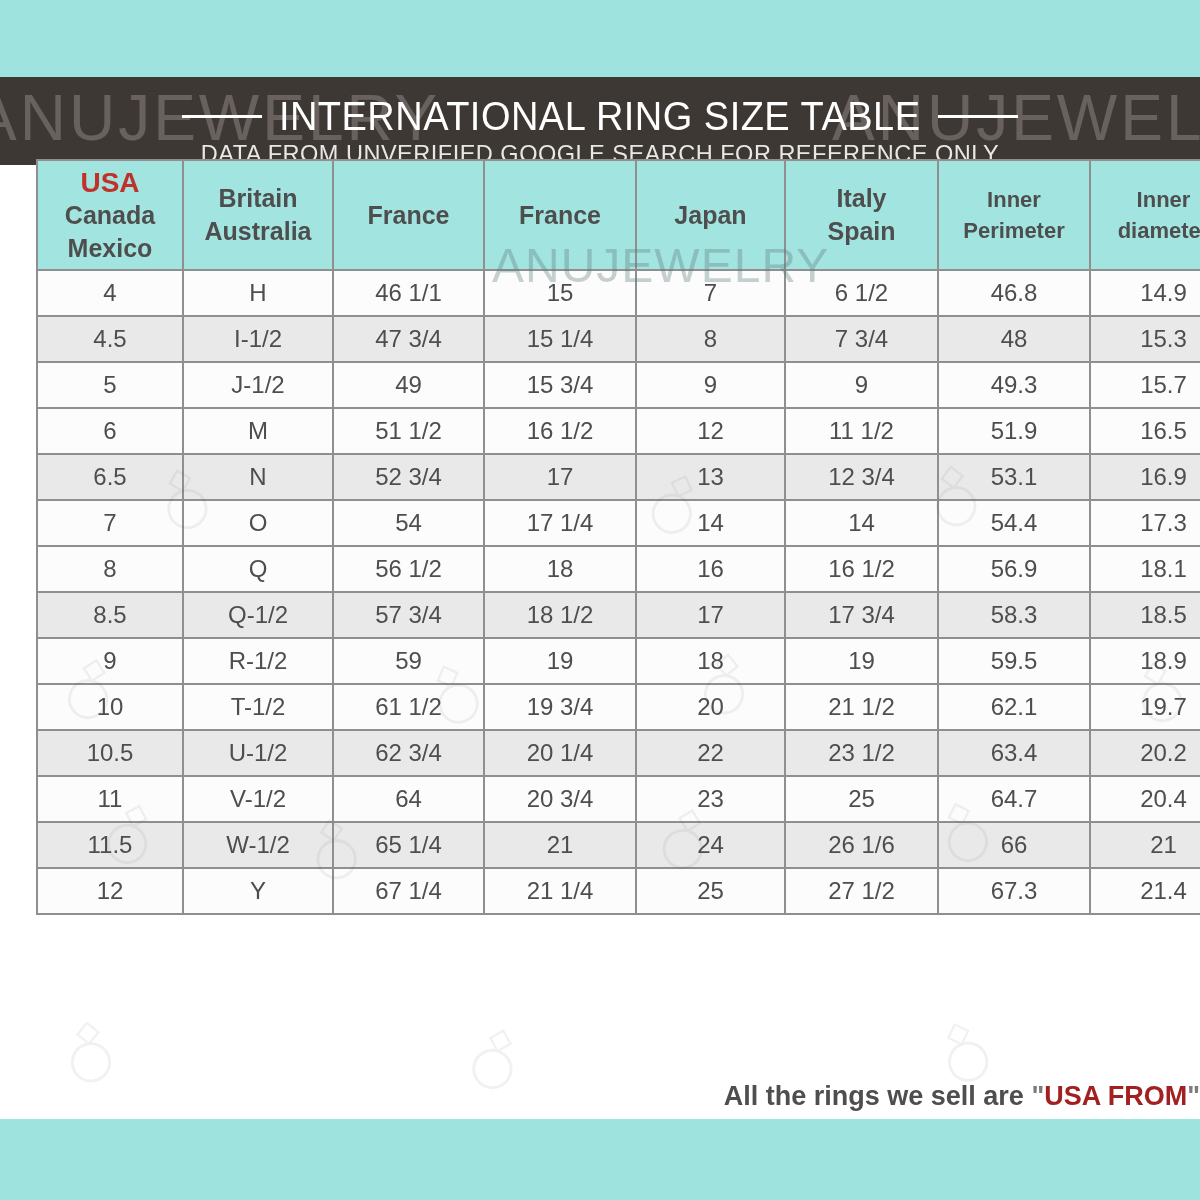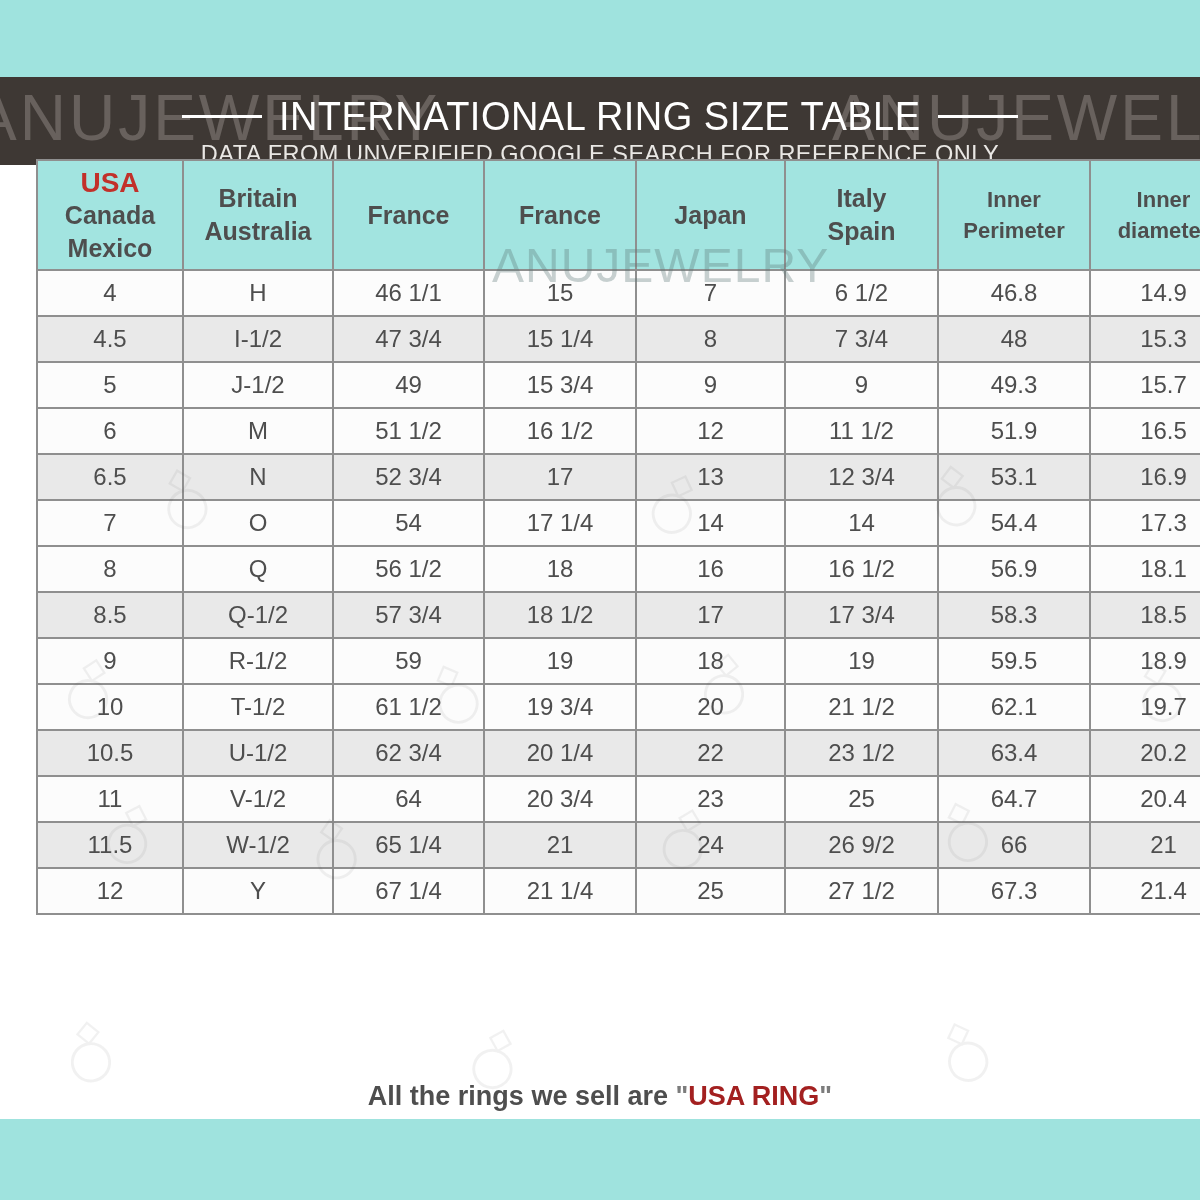--- a/index.html
+++ b/index.html
@@ -68,21 +68,21 @@
   }
 
   
   .doodle-layer { position:absolute; top:0; left:0; width:1200px; height:1200px; z-index:4; pointer-events:none; }
   .doodle { position:absolute; width:70px; height:70px; opacity:0.07; }
   .doodle svg { width:100%; height:100%; }
 
   
   .footer-note {
     position:absolute; top:1073px; left:0; width:1200px; height:46px; z-index:2;
-    background:#ffffff; display:flex; align-items:center; justify-content:center;
+    background:#ffffff; display:flex; align-items:center; justify-content:flex-end;
     font-size:27px; font-weight:bold; color:#4e4e4e; white-space:pre;
   }
   .footer-note .quote { color:#7c7c7c; }
   .footer-note .usa-size { color:#a32020; }
 </style>
 </head>
 <body>
 
 <div class="page">
 
@@ -265,21 +265,21 @@
             <td>25</td>
             <td>64.7</td>
             <td>20.4</td>
           </tr>
           <tr class="alt">
             <td>11.5</td>
             <td>W-1/2</td>
             <td>65 1/4</td>
             <td>21</td>
             <td>24</td>
-            <td>26 9/2</td>
+            <td>26 1/6</td>
             <td>66</td>
             <td>21</td>
           </tr>
           <tr>
             <td>12</td>
             <td>Y</td>
             <td>67 1/4</td>
             <td>21 1/4</td>
             <td>25</td>
             <td>27 1/2</td>
@@ -341,19 +341,19 @@
           <use href="#ring-doodle"></use>
         </svg></div>
     <div class="doodle" style="left:930px;top:1018px;transform:rotate(-20deg)"><svg viewBox="0 0 60 60">
           <use href="#ring-doodle"></use>
         </svg></div>
   </div>
 
   <div class="footer-note">
     <span>All the rings we sell are </span>
     <span class="quote">"</span>
-    <span class="usa-size">USA RING</span>
+    <span class="usa-size">USA FROM</span>
     <span class="quote">"</span>
   </div>
 
   <div class="band-bottom"></div>
 
 </div>
 
 </body></html>

